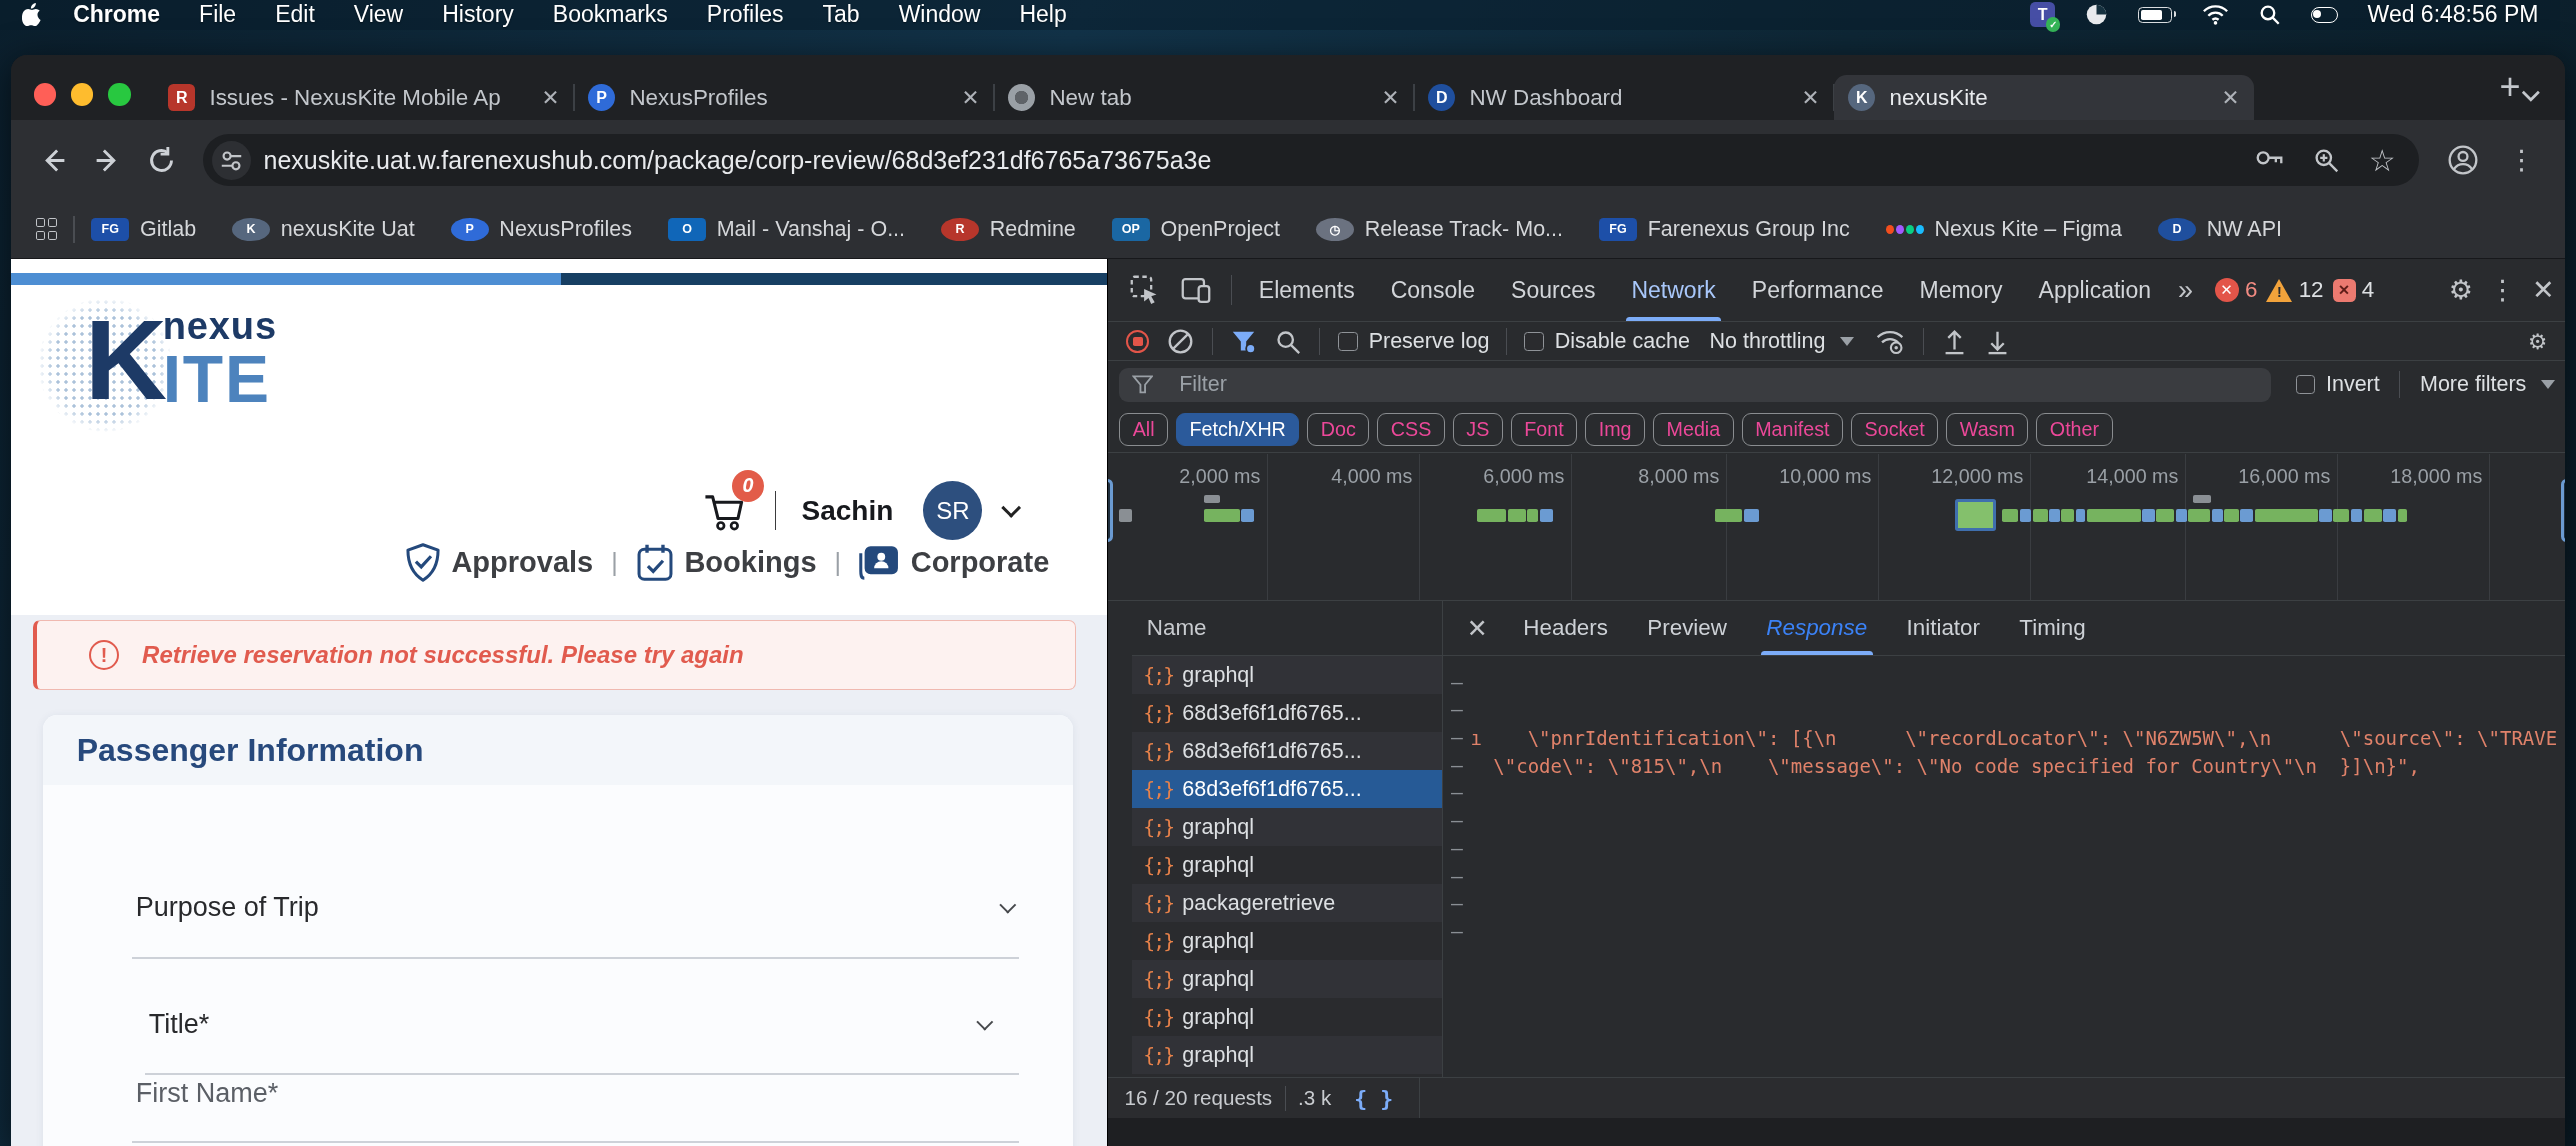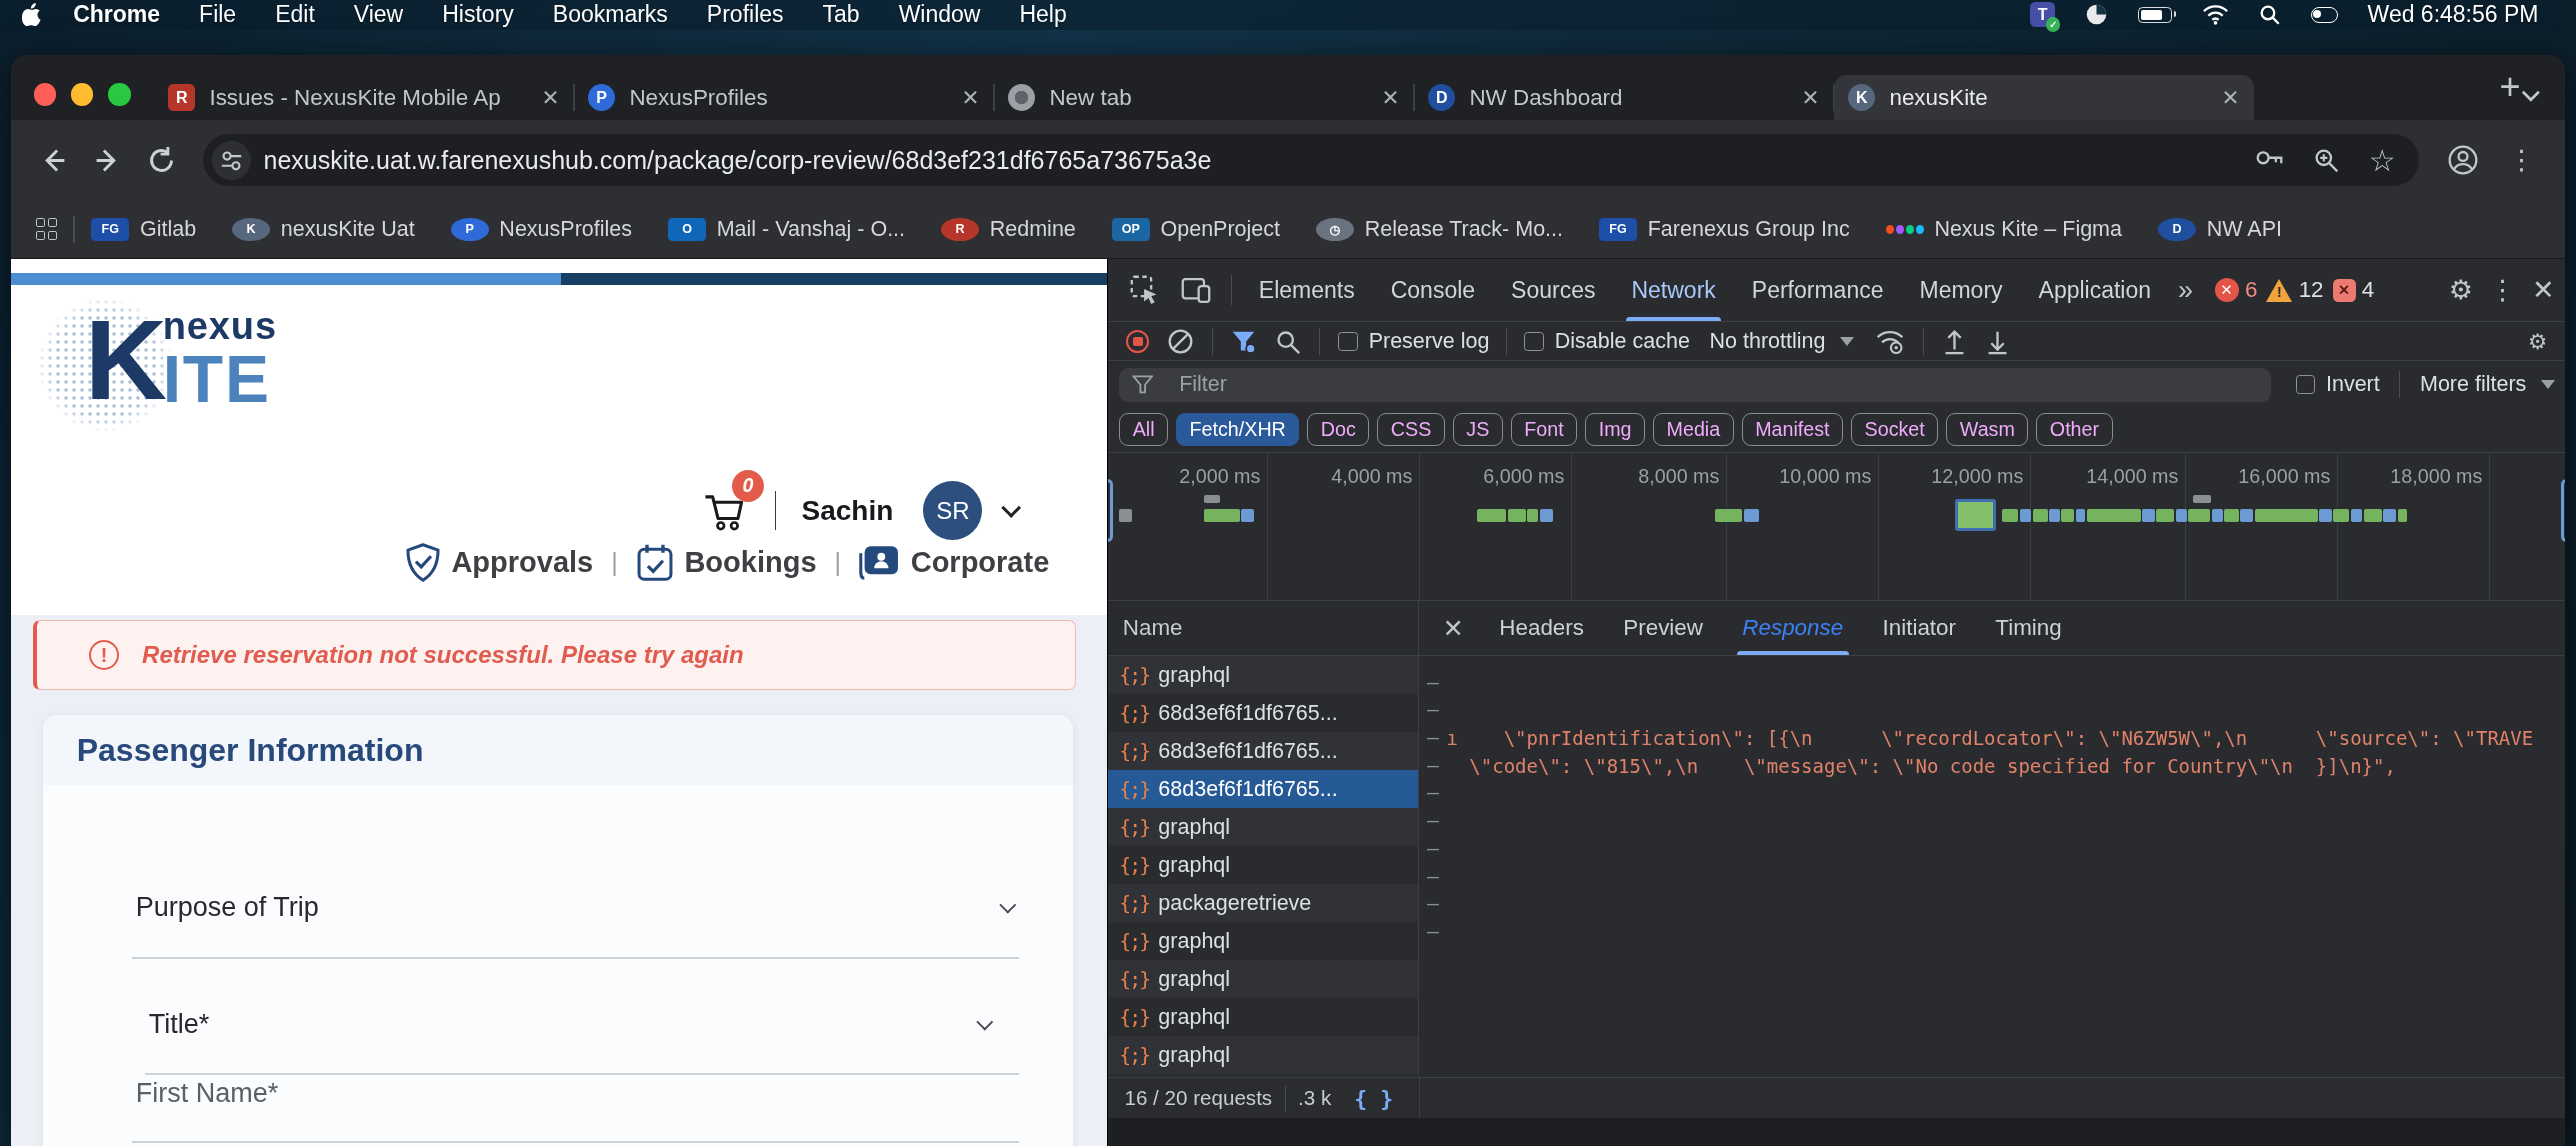--- a/index.html
+++ b/index.html
@@ -122,37 +122,37 @@
   .nt-label{margin-right:7.2px;white-space:nowrap;}
   .throttle{display:flex;align-items:center;margin:0 12.5px;white-space:nowrap;}
   .caret{width:0;height:0;border-left:7.2px solid transparent;border-right:7.2px solid transparent;border-top:9px solid #9aa0a6;margin-left:14.3px;}
   
   .frow{position:absolute;top:102px;left:0;right:0;height:47px;display:flex;align-items:center;padding:0 10.7px;font-size:21.5px;}
   .fpill{flex:1;height:34px;background:#3a3c40;border-radius:9px;display:flex;align-items:center;padding:0 12.5px;color:#9aa0a6;min-width:0;margin-right:16px;}
   .fpill span{margin-left:26px;}
   .frow .right{display:flex;align-items:center;white-space:nowrap;}
   
   .chips{position:absolute;top:148px;left:0;right:0;height:46px;display:flex;align-items:center;gap:8px;padding:0 10.7px;border-bottom:0.9px solid #3c4043;overflow:hidden;}
-  .chip{padding:3.6px 12.5px;border:1.8px solid #8a8d90;border-radius:9px;font-size:19.7px;color:#f0abfc;white-space:nowrap;}
+  .chip{padding:3.6px 12.5px;border:1.8px solid #8a8d90;border-radius:9px;font-size:19.7px;color:#ec4899;white-space:nowrap;}
   .chip.active{background:#2b5a9b;border-color:#2b5a9b;color:#fff;}
   
   .timeline{position:absolute;top:195px;left:0;right:0;height:147px;border-bottom:0.9px solid #3c4043;overflow:hidden;}
   .grid{position:absolute;top:0;bottom:0;width:0.9px;background:#3a3d41;}
   .glabel{position:absolute;top:10.7px;font-size:19.7px;color:#9aa0a6;transform:translateX(-100%);padding-right:7.2px;white-space:nowrap;}
   .bar{position:absolute;top:55px;height:12.5px;border-radius:1.8px;}
   .bar.top{top:41px;height:8px;}
   .bar.green{background:#76b35f;}
   .bar.blue{background:#6b9bd2;}
   .bar.gray{background:#8a8f94;}
   .bar.selected{top:45px;height:32px;background:#84c06c;border:3.6px solid #3f6fae;border-radius:2.7px;}
   .tl-handle{position:absolute;top:25px;height:63px;width:10.7px;border:3.6px solid #6b9bd2;border-radius:7.2px;background:#21303f;}
   .tl-handle.left{left:-6.3px;}
   .tl-handle.right{right:-6.3px;}
   
-  .netmain{position:absolute;top:342px;left:0;right:0;bottom:70px;display:flex;}
+  .netmain{position:absolute;top:342px;left:0;right:0;bottom:70px;display:flex;padding-left:24px;}
   .namecol{width:311px;flex:0 0 auto;border-right:0.9px solid #3c4043;display:flex;flex-direction:column;overflow:hidden;}
   .name-hd{height:55px;flex:0 0 auto;border-bottom:0.9px solid #3c4043;display:flex;align-items:center;padding-left:14.3px;font-size:22.4px;color:#c8cbcf;}
   .req{height:38px;flex:0 0 auto;display:flex;align-items:center;padding-left:10.7px;font-size:21.5px;color:#dde0e3;white-space:nowrap;overflow:hidden;}
   .req .ric{color:#e8824a;font-family:"DejaVu Sans Mono",monospace;font-size:19.7px;margin-right:9px;letter-spacing:-1.8px;}
   .req.even{background:#313237;}
   .req.odd{background:#2a2b2e;}
   .req.sel{background:#265a96;color:#fff;}
   .detail{flex:1;display:flex;flex-direction:column;min-width:0;}
   .det-hd{height:55px;flex:0 0 auto;border-bottom:0.9px solid #3c4043;display:flex;align-items:center;padding:0 7.2px;}
   .det-close{color:#c2c5c9;font-size:25px;margin:0 16px;}

